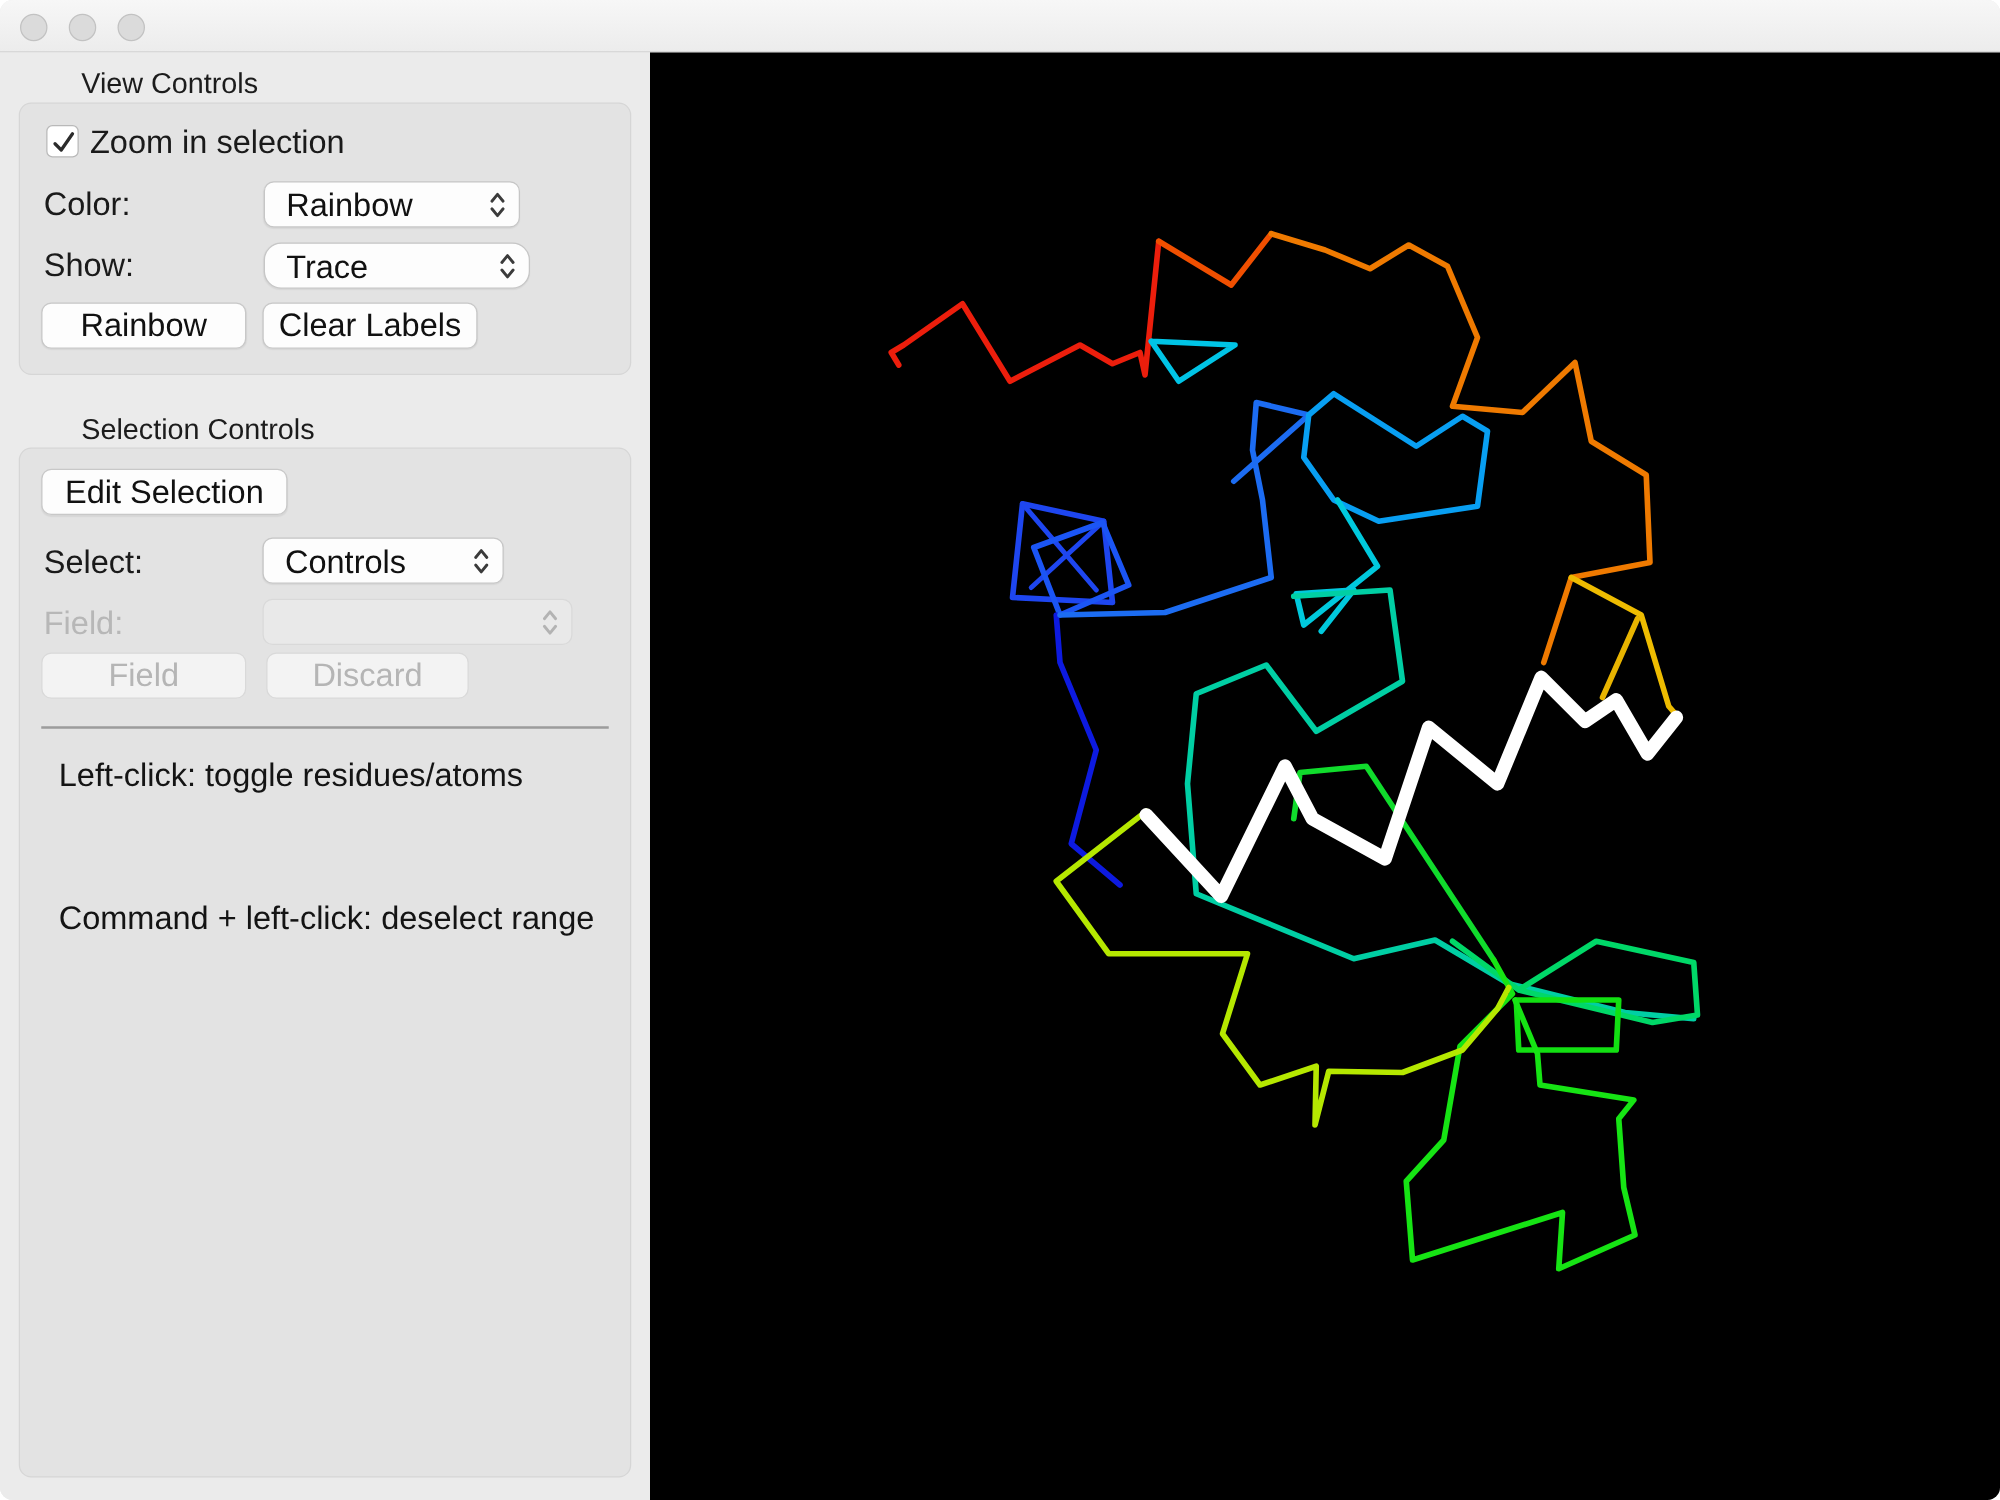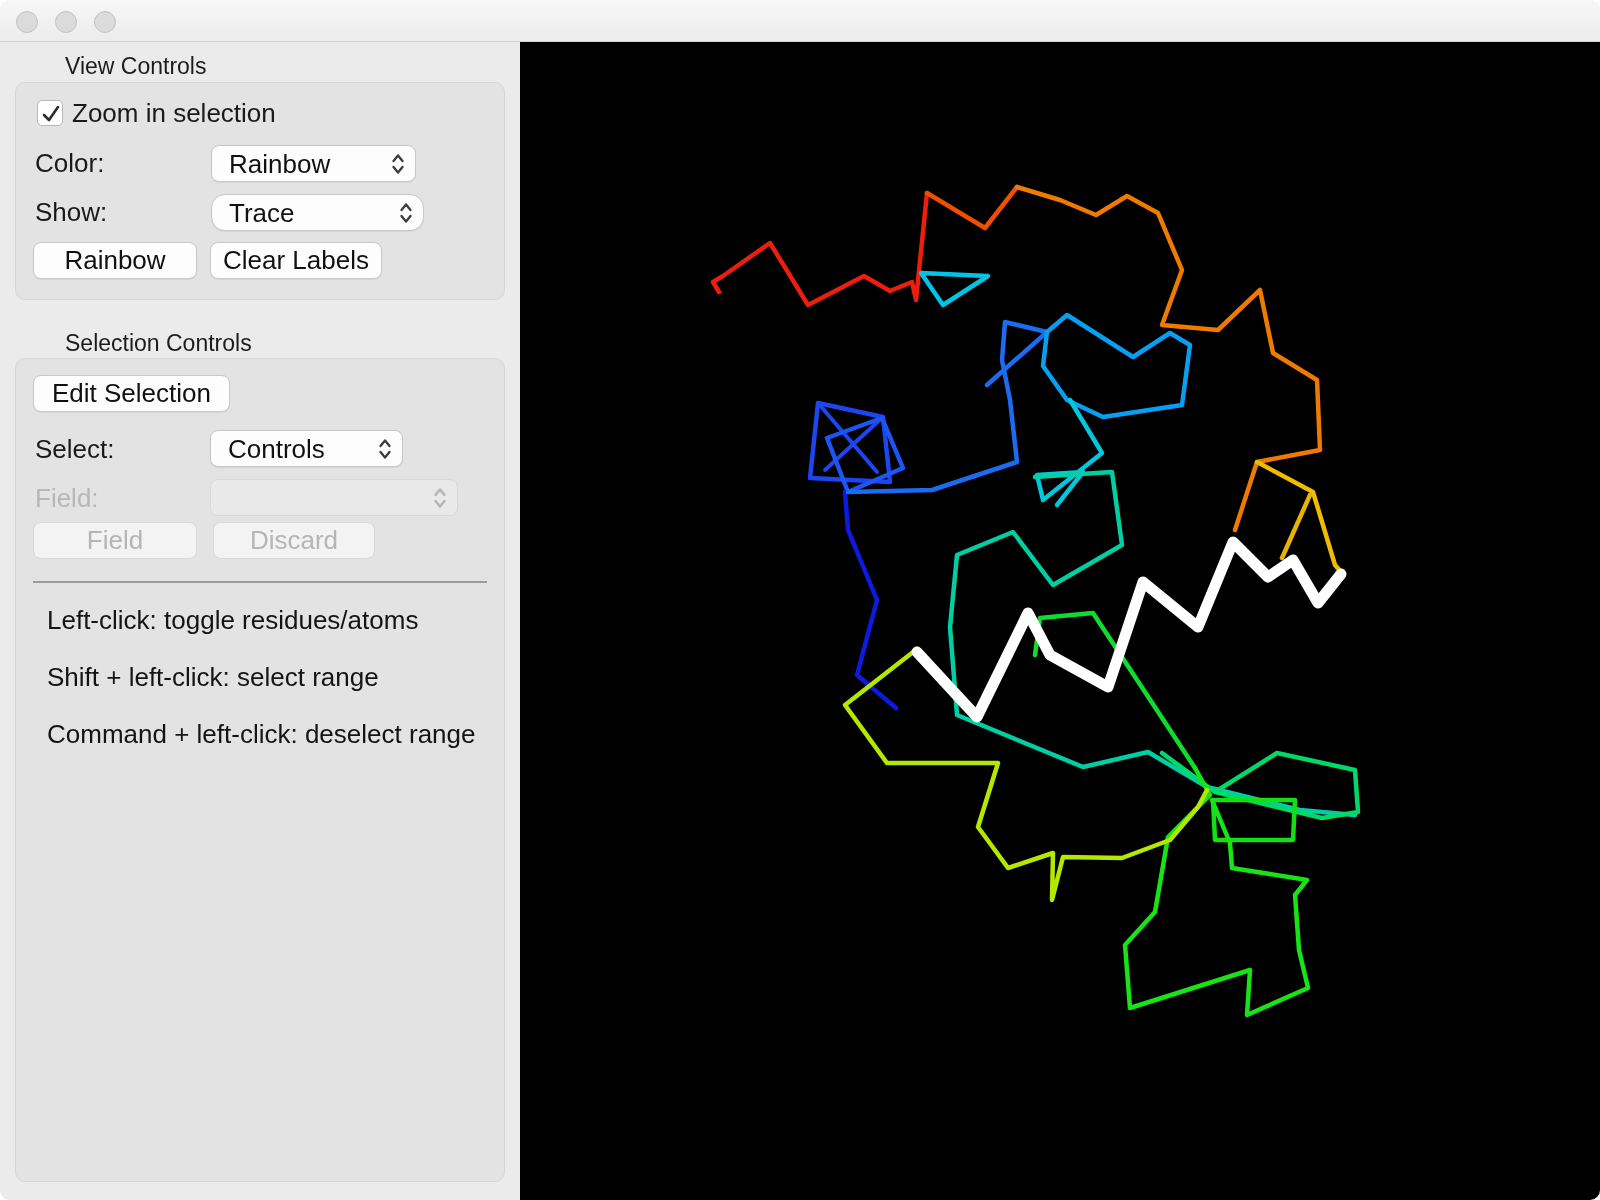--- a/index.html
+++ b/index.html
@@ -100,21 +100,20 @@
       <polyline points="3.5,16 8,21.5 12.5,16" fill="none" stroke="#b3b3b3" stroke-width="2.3" stroke-linecap="round" stroke-linejoin="round"></polyline>
     </svg>
   </div>
 
   <div class="btn disabled" style="left:33px;top:522px;width:164px;">Field</div>
   <div class="btn disabled" style="left:213px;top:522px;width:162px;">Discard</div>
 
   <div class="divider" style="top:581px;"></div>
 
   <div class="instr" style="top:607px;">Left-click: toggle residues/atoms</div>
-  <div class="instr" style="top:664px;">Shift + left-click: select range</div>
   <div class="instr" style="top:721px;">Command + left-click: deselect range</div>
 
   <div class="canvas" style="background: rgb(0, 0, 0);">
     <svg width="1080" height="1158" viewBox="0 0 1080 1158">
         <polyline points="199,250 193,240 203,234 250,201 288,263 344,234 370,249 392,240 396,258 407,151" fill="none" stroke="#ec1e0c" stroke-width="4.5" stroke-linejoin="round" stroke-linecap="round"></polyline>
         <polyline points="407,151 465,186 497,145" fill="none" stroke="#f04f00" stroke-width="4.5" stroke-linejoin="round" stroke-linecap="round"></polyline>
         <polyline points="497,145 540,158 576,173 607,154 638,171 662,228 642,283 698,288 740,248 753,311 797,338 800,408 737,420 715,488" fill="none" stroke="#ef7a00" stroke-width="4.5" stroke-linejoin="round" stroke-linecap="round"></polyline>
         <polyline points="737,420 793,450 815,523 822,531" fill="none" stroke="#eebc00" stroke-width="4.5" stroke-linejoin="round" stroke-linecap="round"></polyline>
         <polyline points="762,516 790,453" fill="none" stroke="#e8b400" stroke-width="4.5" stroke-linejoin="round" stroke-linecap="round"></polyline>
         <polyline points="298,361 363,375 370,440 290,436 298,361" fill="none" stroke="#1e46f0" stroke-width="4.5" stroke-linejoin="round" stroke-linecap="round"></polyline>

